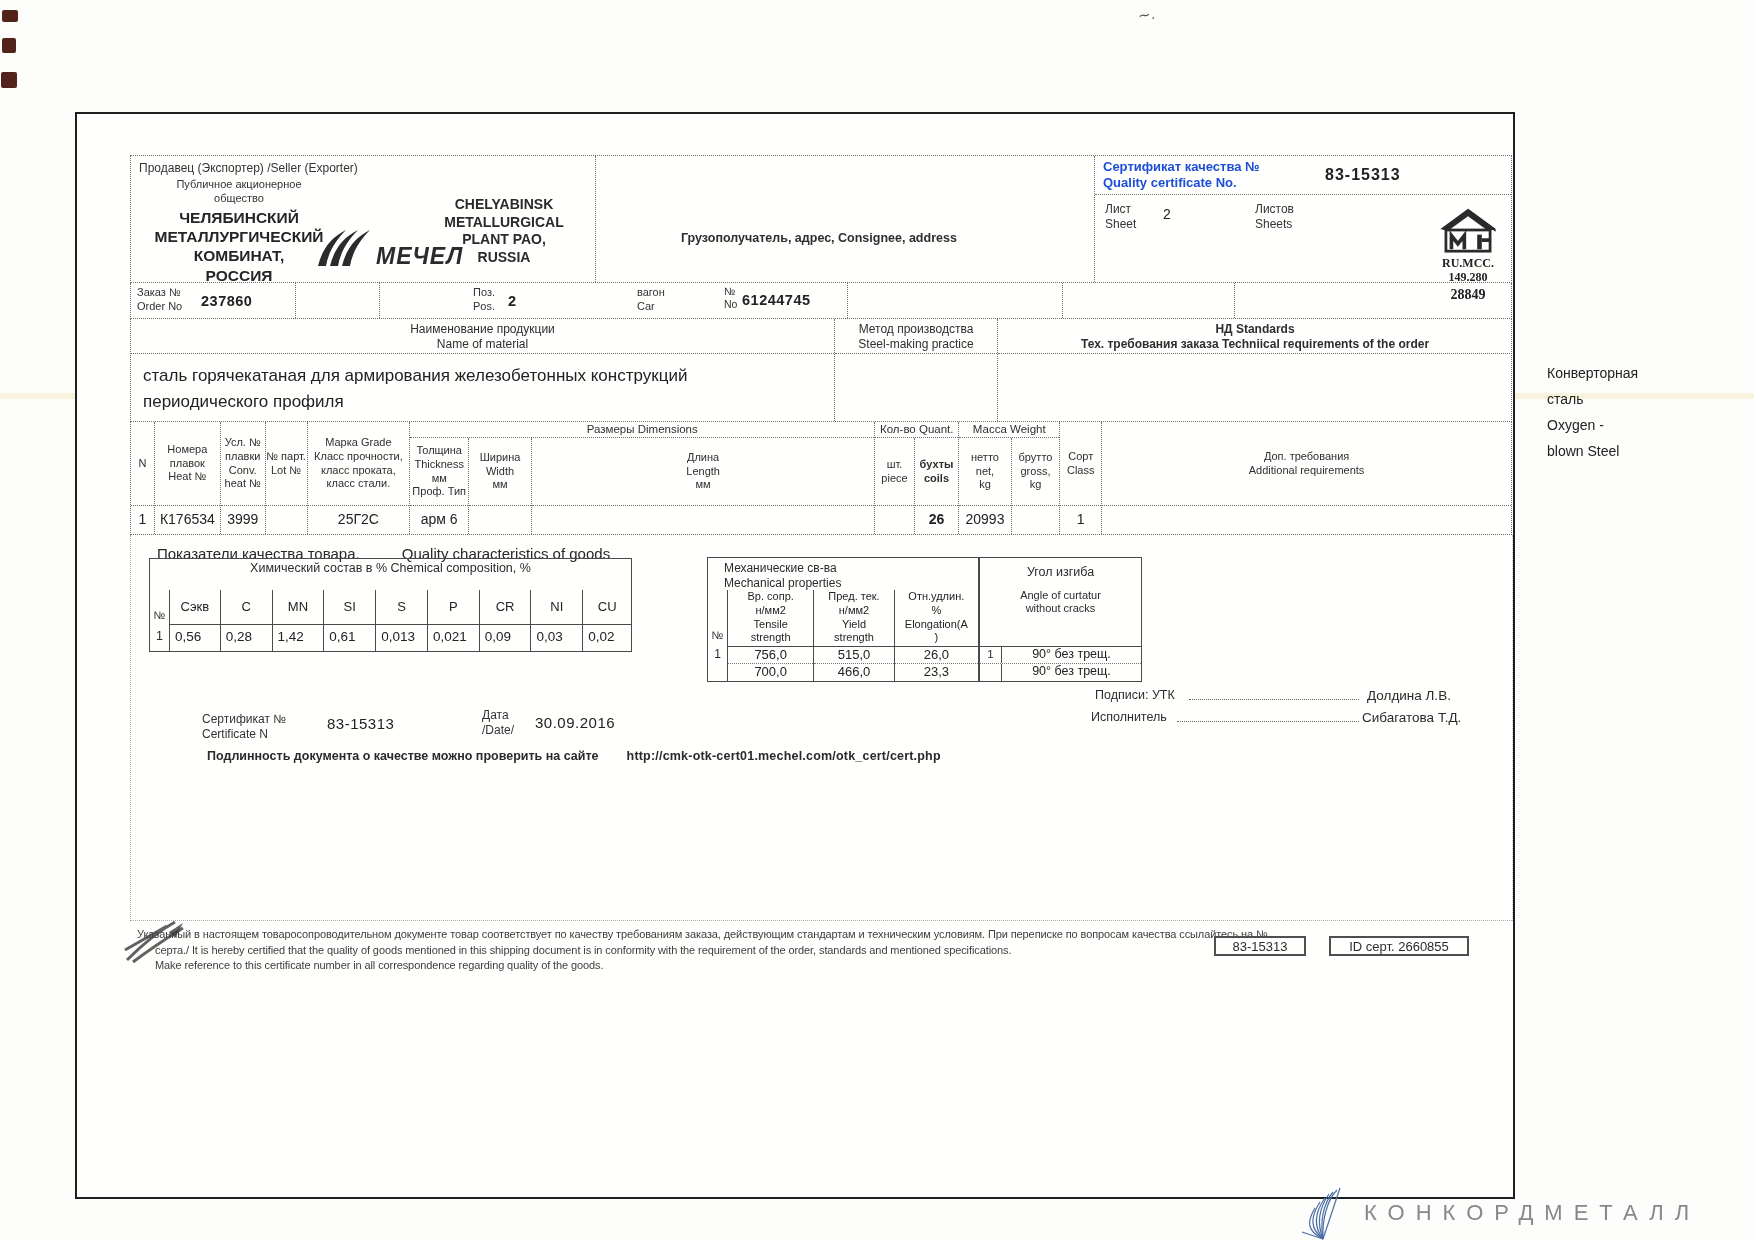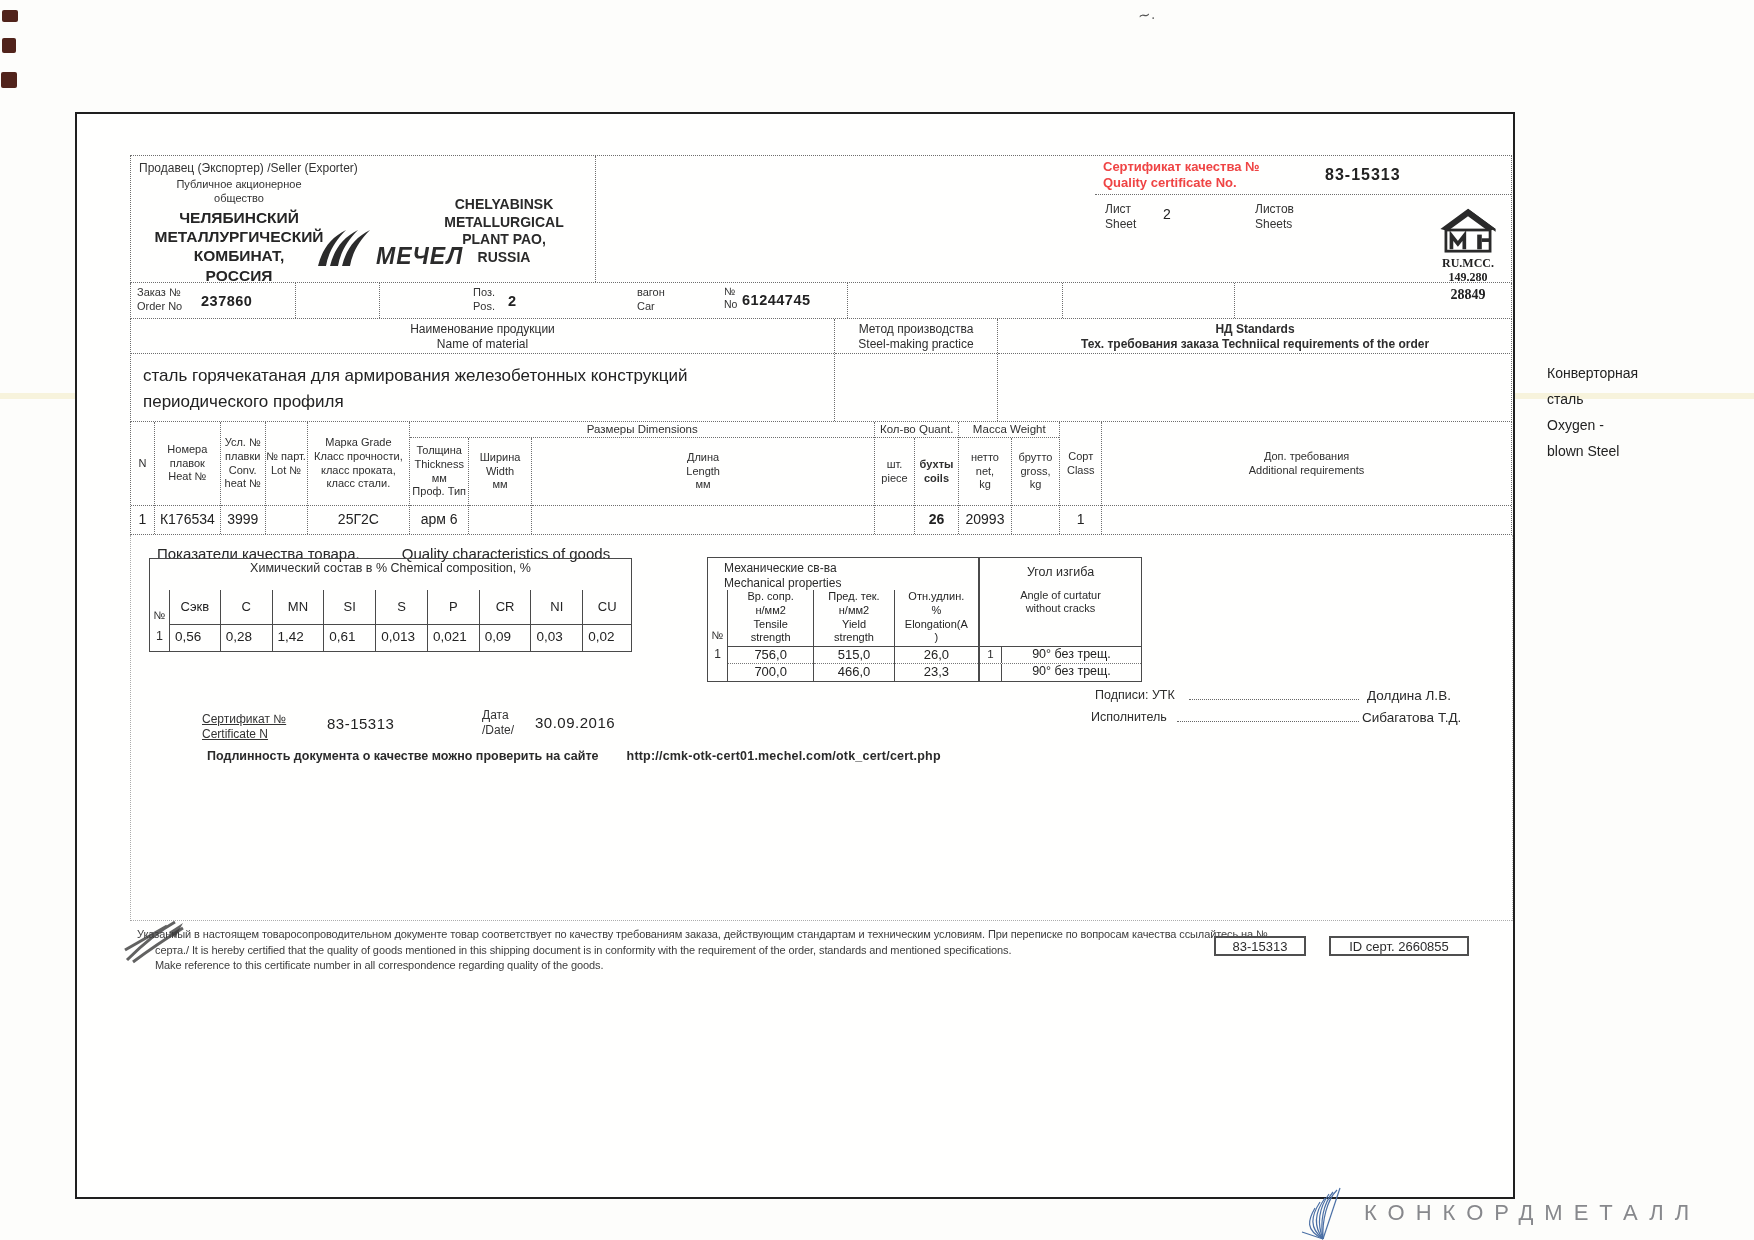--- a/index.html
+++ b/index.html
@@ -139,24 +139,27 @@
             </svg>
           </span>
           <span class="word">МЕЧЕЛ</span>
         </div>
         <div class="company-en pre">CHELYABINSK
 METALLURGICAL
 PLANT PAO,
 RUSSIA</div>
       </div>
 
+      <div class="cell-a2">
+        <div class="abs lbl" style="left:85px; top:75px; font-size:12.5px; font-weight:700; color:#2e2e2e;">Грузополучатель, адрес, Consignee, address</div>
+      </div>
 
       <div class="cell-a3">
         <div class="a3-top">
-          <div class="abs pre bold" style="left:8px; top:3px; font-size:13px; color:#ef4444;">Сертификат качества №
+          <div class="abs pre bold" style="left:8px; top:3px; font-size:13px; color:#1d4ed8;">Сертификат качества №
 Quality certificate No.</div>
           <div class="abs bold" style="left:230px; top:9px; font-size:16px; letter-spacing:1px; color:#222;">83-15313</div>
         </div>
         <div class="abs pre lbl" style="left:10px; top:46px;">Лист
 Sheet</div>
         <div class="abs" style="left:68px; top:50px; font-size:14px; color:#222;">2</div>
         <div class="abs pre lbl" style="left:160px; top:46px;">Листов
 Sheets</div>
         <div class="abs" style="left:225px; top:50px; font-size:14px; color:#222;"></div>
       </div>
@@ -425,21 +428,21 @@
       </div>
     </div>
 
     <div class="sig-line" style="left:1018px; top:574px;">Подписи: УТК</div>
     <div class="sig-ul" style="left:1112px; top:572px; width:170px;"></div>
     <div class="sig-name" style="left:1290px; top:574px;">Долдина Л.В.</div>
     <div class="sig-line" style="left:1014px; top:596px;">Исполнитель</div>
     <div class="sig-ul" style="left:1100px; top:594px; width:182px;"></div>
     <div class="sig-name" style="left:1285px; top:596px;">Сибагатова Т.Д.</div>
 
-    <div class="foot-lbl pre" style="left:125px; top:598px;text-decoration:underline;">Сертификат №
+    <div class="foot-lbl pre" style="left:125px; top:598px;">Сертификат №
 Certificate N</div>
     <div class="foot-val" style="left:250px; top:601px;">83-15313</div>
     <div class="foot-lbl pre" style="left:405px; top:594px;">Дата
 /Date/</div>
     <div class="foot-val" style="left:458px; top:600px;">30.09.2016</div>
     <div class="verify">
       <span>Подлинность документа о качестве  можно проверить на сайте</span><span class="url">http://cmk-otk-cert01.mechel.com/otk_cert/cert.php</span>
     </div>
 
     <div class="left-edge"></div>

